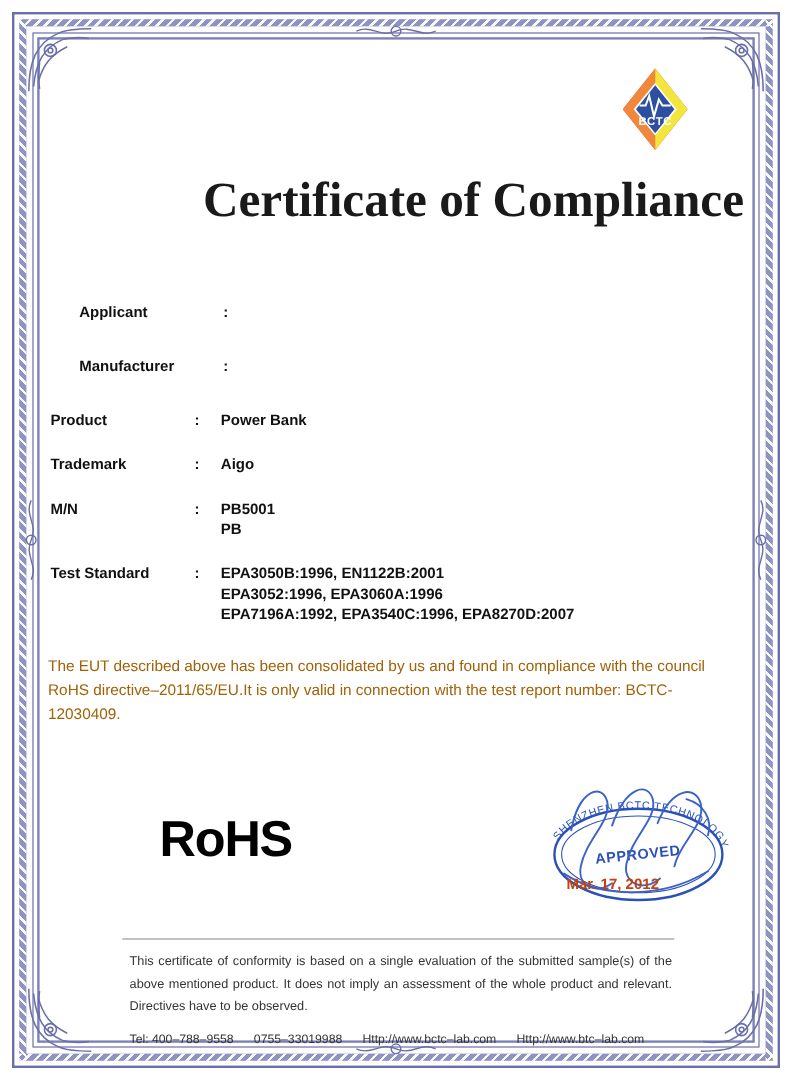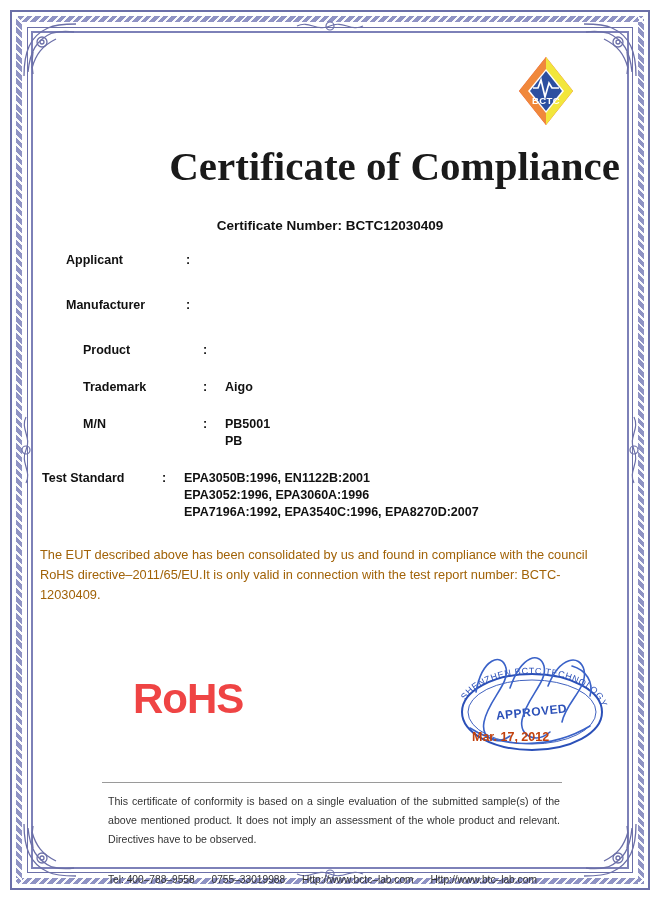--- a/index.html
+++ b/index.html
@@ -177,41 +177,41 @@
   .field-value {
     flex: 1 1 auto;
     font-size: 12.5px;
     font-weight: bold;
     color: #111;
     line-height: 17px;
     white-space: pre-line;
   }
 
   .row-gap-lg { margin-bottom: 28px; margin-left: 24px; }
-  .row-gap-md { margin-bottom: 20px; margin-left: 41px; }
+  .row-gap-md { margin-bottom: 20px; }
 
   .statement {
     position: absolute;
     left: 0;
     top: 505px;
     width: 572px;
     font-size: 12.8px;
     line-height: 20px;
     color: #a16207;
   }
 
   .rohs {
     position: absolute;
     left: 93px;
     top: 635px;
     font-family: "Liberation Sans", sans-serif;
     font-weight: bold;
     font-size: 42px;
     letter-spacing: -1px;
-    color: #ef4444;
+    color: #000000;
   }
 
   
   .stamp {
     position: absolute;
     left: 400px;
     top: 590px;
     width: 185px;
     height: 135px;
   }
@@ -240,21 +240,21 @@
     position: absolute;
     left: 68px;
     top: 752px;
     width: 452px;
     font-size: 10.6px;
     line-height: 19px;
     color: #333;
     text-align: justify;
   }
   .footer .contact {
-    margin-top: 21px;
+    margin-top: 8px;
     font-size: 10.2px;
     color: #333;
     text-align: left;
   }
   .footer .contact span { margin-right: 14px; }
 </style>
 </head>
 <body>
 
 <div class="page">
@@ -349,39 +349,39 @@
           <polygon points="0,-22 18,0 0,22 -18,0" fill="#ffffff"></polygon>
           <polygon points="0,-20 16,0 0,20 -16,0" fill="#2C4FA0"></polygon>
           <polyline points="-13,-3 -8,-3 -5,-11 -1,6 3,-8 6,-3 13,-3" fill="none" stroke="#ffffff" stroke-width="1.7"></polyline>
           <text x="0" y="13" text-anchor="middle" fill="#ffffff" font-family="Liberation Sans, sans-serif" font-size="9.5" font-weight="bold" letter-spacing="0.4">BCTC</text>
         </g>
       </svg>
     </div>
 
     <div class="title">Certificate of Compliance</div>
 
-    <div class="cert-number">Certificate Number: BCTC12030409</div>
 
     <div class="fields">
 
       <div class="field-row row-gap-lg">
         <div class="field-label">Applicant</div>
         <div class="field-colon">:</div>
         <div class="field-value"></div>
       </div>
 
       <div class="field-row row-gap-lg">
         <div class="field-label">Manufacturer</div>
         <div class="field-colon">:</div>
         <div class="field-value"></div>
       </div>
 
       <div class="field-row row-gap-md">
         <div class="field-label">Product</div>
         <div class="field-colon">:</div>
+        <div class="field-value">Power Bank</div>
       </div>
 
       <div class="field-row row-gap-md">
         <div class="field-label">Trademark</div>
         <div class="field-colon">:</div>
         <div class="field-value">Aigo</div>
       </div>
 
       <div class="field-row row-gap-md">
         <div class="field-label">M/N</div>

